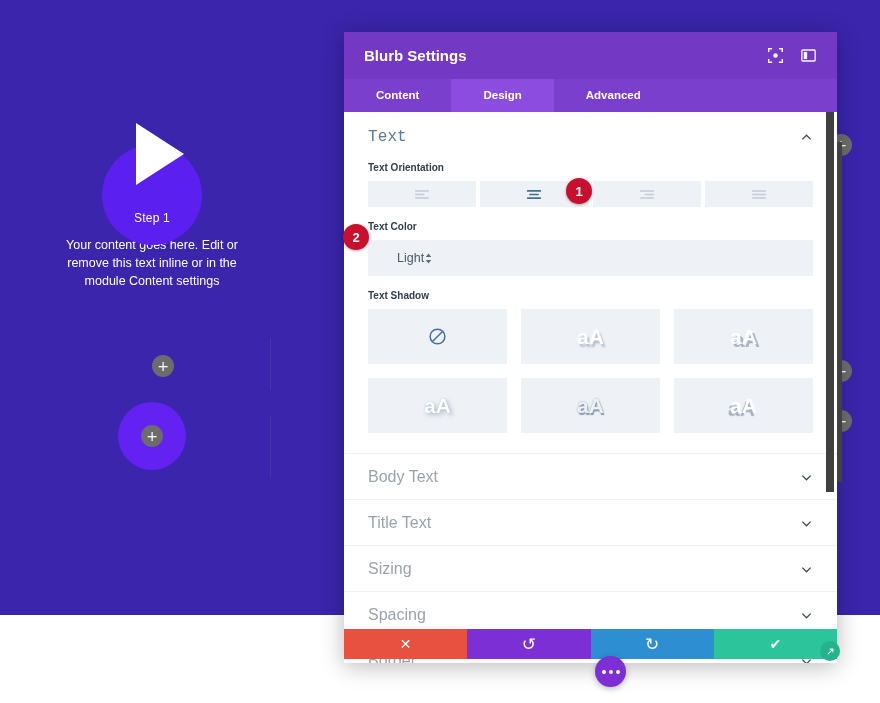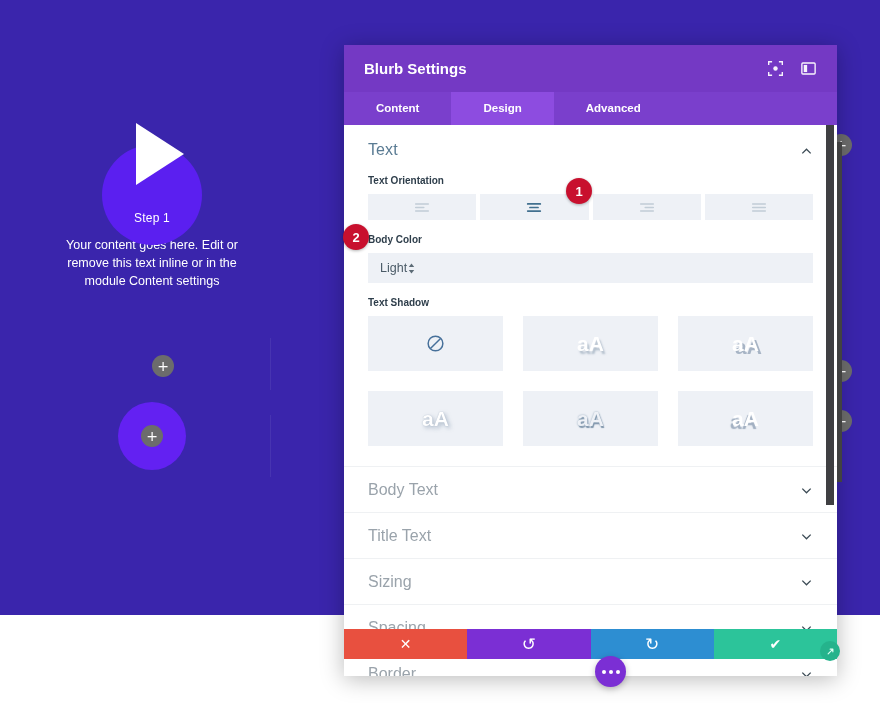--- a/index.html
+++ b/index.html
@@ -73,21 +73,21 @@
   .add-btn.e2 { left: 830px; top: 360px; }
   .add-btn.e3 { left: 830px; top: 410px; }
 
   .canvas-scrollbar {
     position: absolute; left: 833px; top: 142px;
     width: 9px; height: 340px; background: #4a4a4a;
   }
 
   
   .modal {
-    position: absolute; left: 344px; top: 45px;
+    position: absolute; left: 344px; top: 32px;
     width: 493px; height: 631px;
     background: #ffffff;
     box-shadow: 0 3px 22px rgba(0,0,0,.28);
     display: flex; flex-direction: column;
     overflow: hidden;
   }
   .modal-header {
     background: #7439c4; height: 47px;
     display: flex; align-items: center; padding: 0 20px;
     flex: 0 0 auto;
@@ -108,20 +108,21 @@
 
   .modal-body {
     flex: 1 1 auto; overflow: hidden; position: relative;
     background: #fff;
   }
 
   .section-open { padding: 16px 24px 6px 24px; }
   .section-head {
     display: flex; align-items: center; justify-content: space-between;
     padding-bottom: 12px;
+    font-family: Liberation Mono, monospace;
   }
   .section-head .stitle {
     font-size: 16px; color: #5a7b93; letter-spacing: .1px;
   }
   .chev { width: 13px; height: 13px; color: #3b4a54; }
 
   .field-label {
     font-size: 10px; font-weight: bold; color: #2e3e4b;
     margin-bottom: 8px; margin-top: 4px;
   }
@@ -129,29 +130,29 @@
   .orient-row { display: flex; gap: 4px; }
   .orient-cell {
     flex: 1; height: 26px; background: #eef1f6;
     display: flex; align-items: center; justify-content: center;
     cursor: pointer;
   }
   .orient-cell svg { opacity: .55; }
   .orient-cell.active svg { opacity: 1; }
 
   .select-box {
-    height: 30px; background: #eef1f6;
+    height: 36px; background: #eef1f6;
     display: flex; align-items: center; 
-    padding: 0 12px; font-size: 12.5px; color: #4a5a66; cursor: pointer;
+    padding: 0 29px; font-size: 12.5px; color: #4a5a66; cursor: pointer;
   }
   .spin { display: flex; flex-direction: column; gap: 2px; align-items: center; }
 
   .shadow-grid {
     display: grid; grid-template-columns: repeat(3, 1fr);
-    gap: 20px; margin-top: 2px;
+    gap: 14px; margin-top: 2px;
   }
   .shadow-cell {
     height: 55px; background: #eef1f6;
     display: flex; align-items: center; justify-content: center;
     cursor: pointer;
     font-size: 21px; font-weight: bold; color: #ffffff;
     font-family: "Liberation Sans", sans-serif;
   }
   .shadow-cell.s1 { color: #46709a; }
   .shadow-cell.s2 span { text-shadow: 2px 3px 2px rgba(130,150,170,.55); }
@@ -302,21 +303,21 @@
               <path d="M3 3h14M8 7h9M3 11h14"></path>
             </svg>
           </div>
           <div class="orient-cell">
             <svg viewBox="0 0 20 14" width="18" height="13" stroke="#9fb0bf" stroke-width="1.7" stroke-linecap="round">
               <path d="M3 3h14M3 7h14M3 11h14"></path>
             </svg>
           </div>
         </div>
 
-        <div class="field-label" style="margin-top:14px">Body Color</div>
+        <div class="field-label" style="margin-top:14px">Text Color</div>
         <div class="select-box">
           <span>Light</span>
           <span class="spin">
             <svg viewBox="0 0 10 12" width="9" height="11" fill="#5c6b76">
               <path d="M5 0.5 8 4.2H2z"></path>
                 <path d="M5 11.5 2 7.8h6z"></path>
             </svg>
           </span>
         </div>
 

